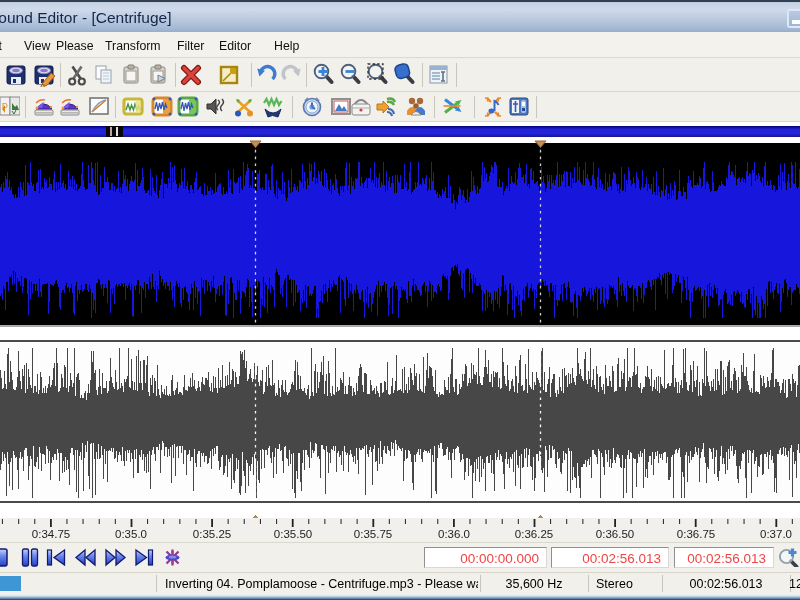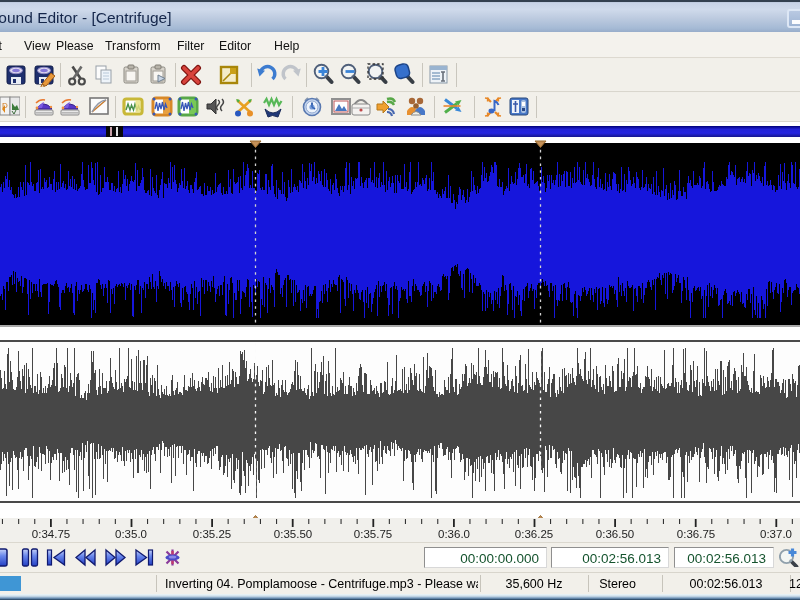--- a/index.html
+++ b/index.html
@@ -26,21 +26,21 @@
 #ovwin i{position:absolute;top:1px;width:1.8px;height:9px}
 
 #ch1{left:0;top:143px;width:800px;height:182px;background:#000}
 #chsep{left:0;top:325px;width:800px;height:15px;background:#fff;border-top:2px solid #a8a8a8}
 #ch2{left:0;top:340px;width:800px;height:163px;background:#fdfdfd;border-top:2px solid #4a4a4a;border-bottom:2px solid #4a4a4a}
 #gap2{left:0;top:503px;width:800px;height:15px;background:#fff}
 
 #ruler{left:0;top:518px;width:800px;height:24px;background:#f1f0ec}
 
 #trans{left:0;top:542px;width:800px;height:30px;background:#f2f0ea;border-top:1px solid #dbd8cf}
-.tbox{position:absolute;top:4px;height:21px;background:#fff;border:1px solid #8f8f8f;border-right-color:#d8d8d8;border-bottom-color:#d8d8d8;font-size:13.5px;text-align:right;padding:2.5px 7px 0 0;color:#14532d}
+.tbox{position:absolute;top:4px;height:21px;background:#fff;border:1px solid #8f8f8f;border-right-color:#d8d8d8;border-bottom-color:#d8d8d8;font-size:13.5px;text-align:right;padding:2.5px 7px 0 0;color:#ef4444}
 
 #status{left:0;top:572px;width:800px;height:22px;background:#f2f0ea;border-top:1px solid #d8d5cc;font-size:12.5px;color:#000}
 .sdiv{position:absolute;top:2px;width:1px;height:17px;background:#c7c4bb}
 #prog{position:absolute;left:0px;top:3px;width:21px;height:15px;background:#3f96d5}
 #bstrip{left:0;top:594px;width:800px;height:6px;background:linear-gradient(#eef6f8 0%,#cfe0ec 35%,#6f93b7 70%,#1d3a56 100%)}
 </style></head><body>
 <div id="win">
 <div class="abs" id="title"></div>
 <div class="abs" id="ttext">Sound Editor - [Centrifuge]</div>
 <div class="abs" id="minbtn">
@@ -404,20 +404,20 @@
   <div class="tbox" style="left:551px;width:118px">00:02:56.013</div>
   <div class="tbox" style="left:674px;width:100px">00:02:56.013</div>
 </div>
 <div class="abs" id="status">
   <div id="prog"></div>
   <div class="sdiv" style="left:156px"></div>
   <div style="position:absolute;left:165px;top:4px;width:313px;overflow:hidden;white-space:nowrap">Inverting 04. Pomplamoose - Centrifuge.mp3 - Please wait</div>
   <div class="sdiv" style="left:480px"></div>
   <div style="position:absolute;left:480px;top:4px;width:108px;text-align:center">35,600 Hz</div>
   <div class="sdiv" style="left:588px"></div>
-  <div style="position:absolute;left:562px;top:4px;width:74px;text-align:right">Stereo</div>
+  <div style="position:absolute;left:596px;top:4px;width:74px;text-align:left">Stereo</div>
   <div class="sdiv" style="left:662px"></div>
   <div style="position:absolute;left:662px;top:4px;width:128px;text-align:center">00:02:56.013</div>
   <div class="sdiv" style="left:790px"></div>
   <div style="position:absolute;left:789px;top:4px">12.</div>
 </div>
 <div class="abs" id="bstrip"></div>
 </div>
 
 </body></html>

